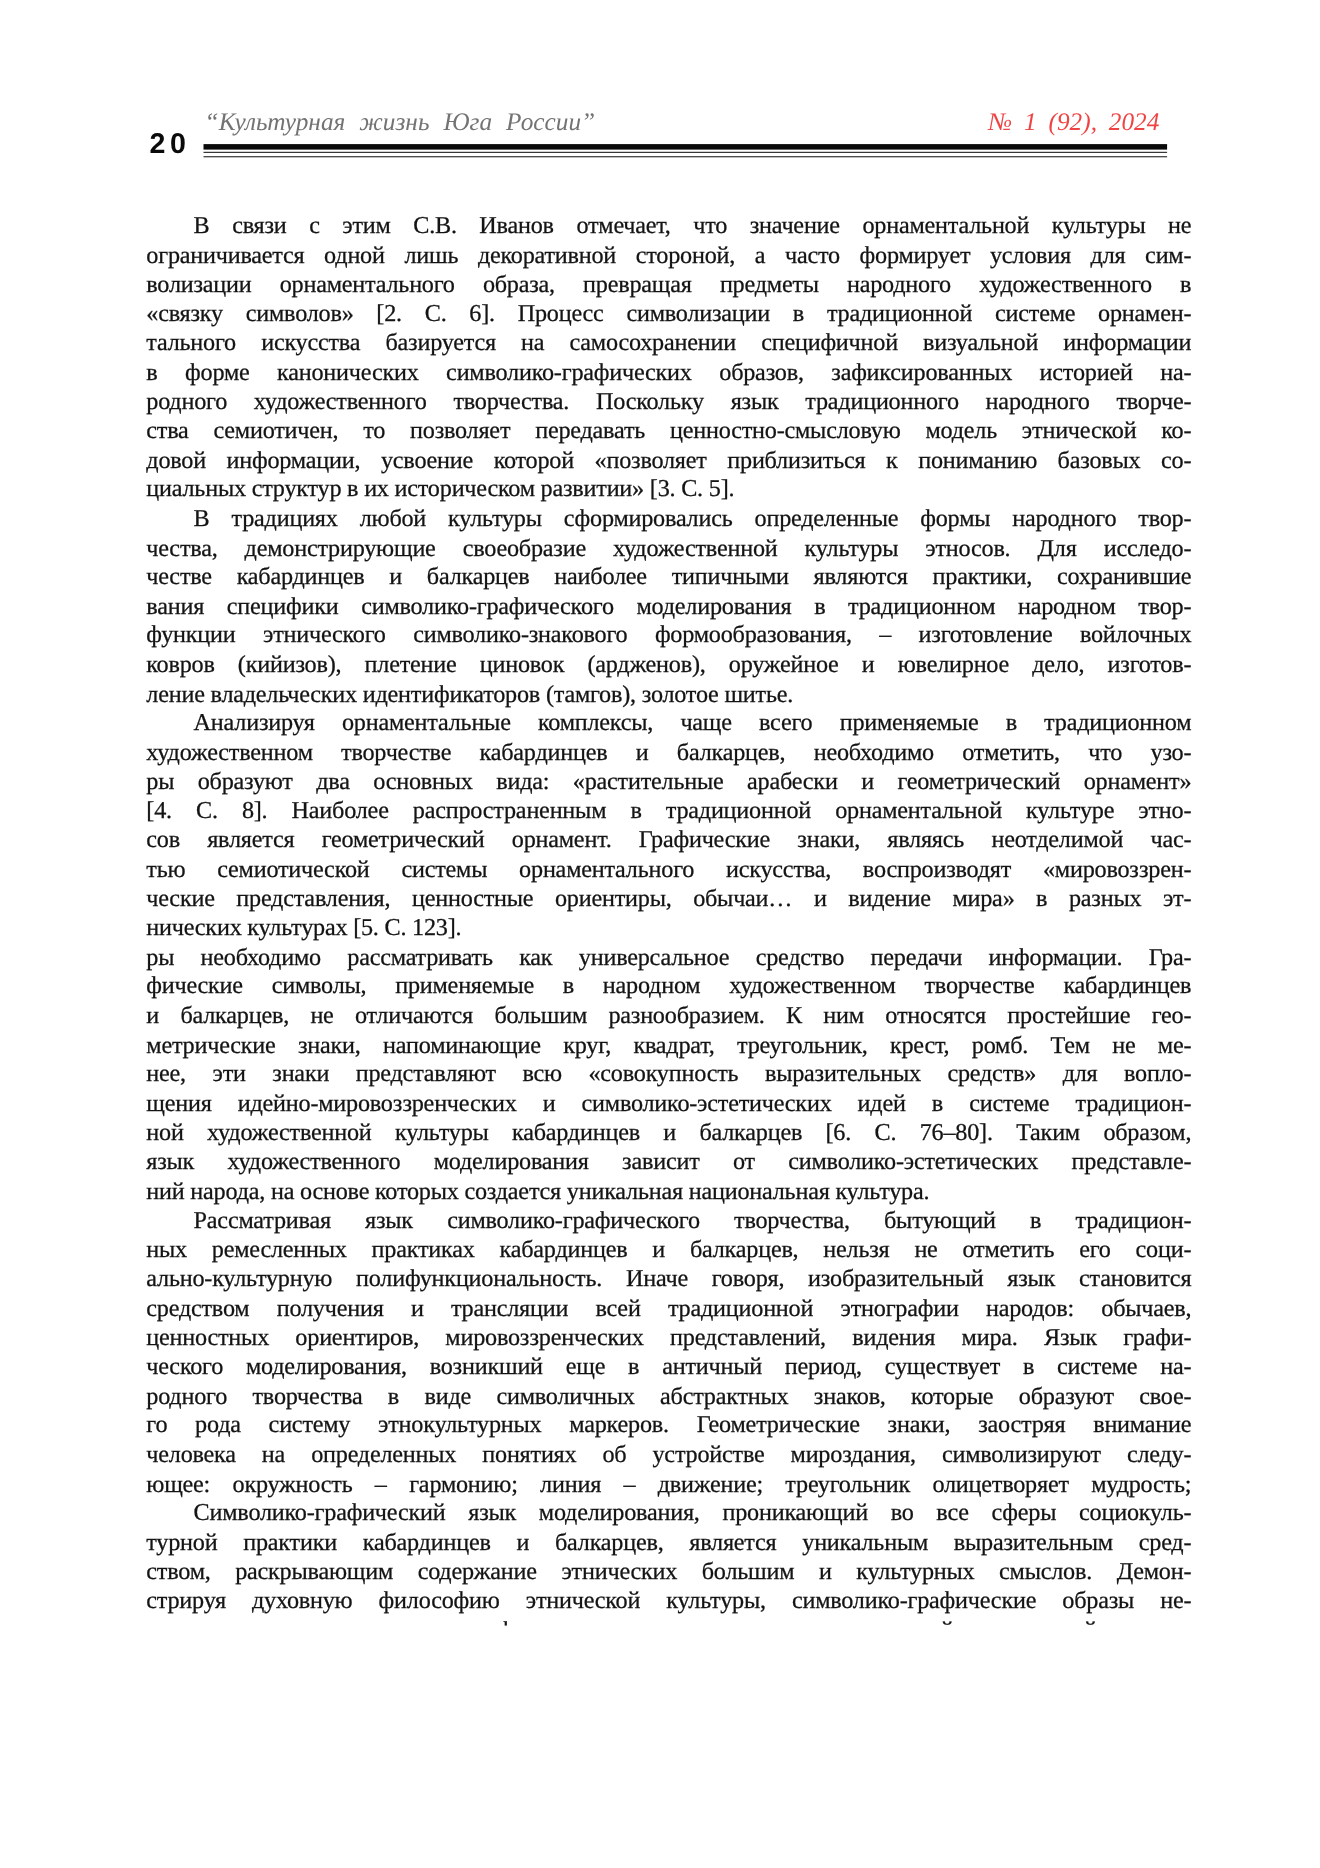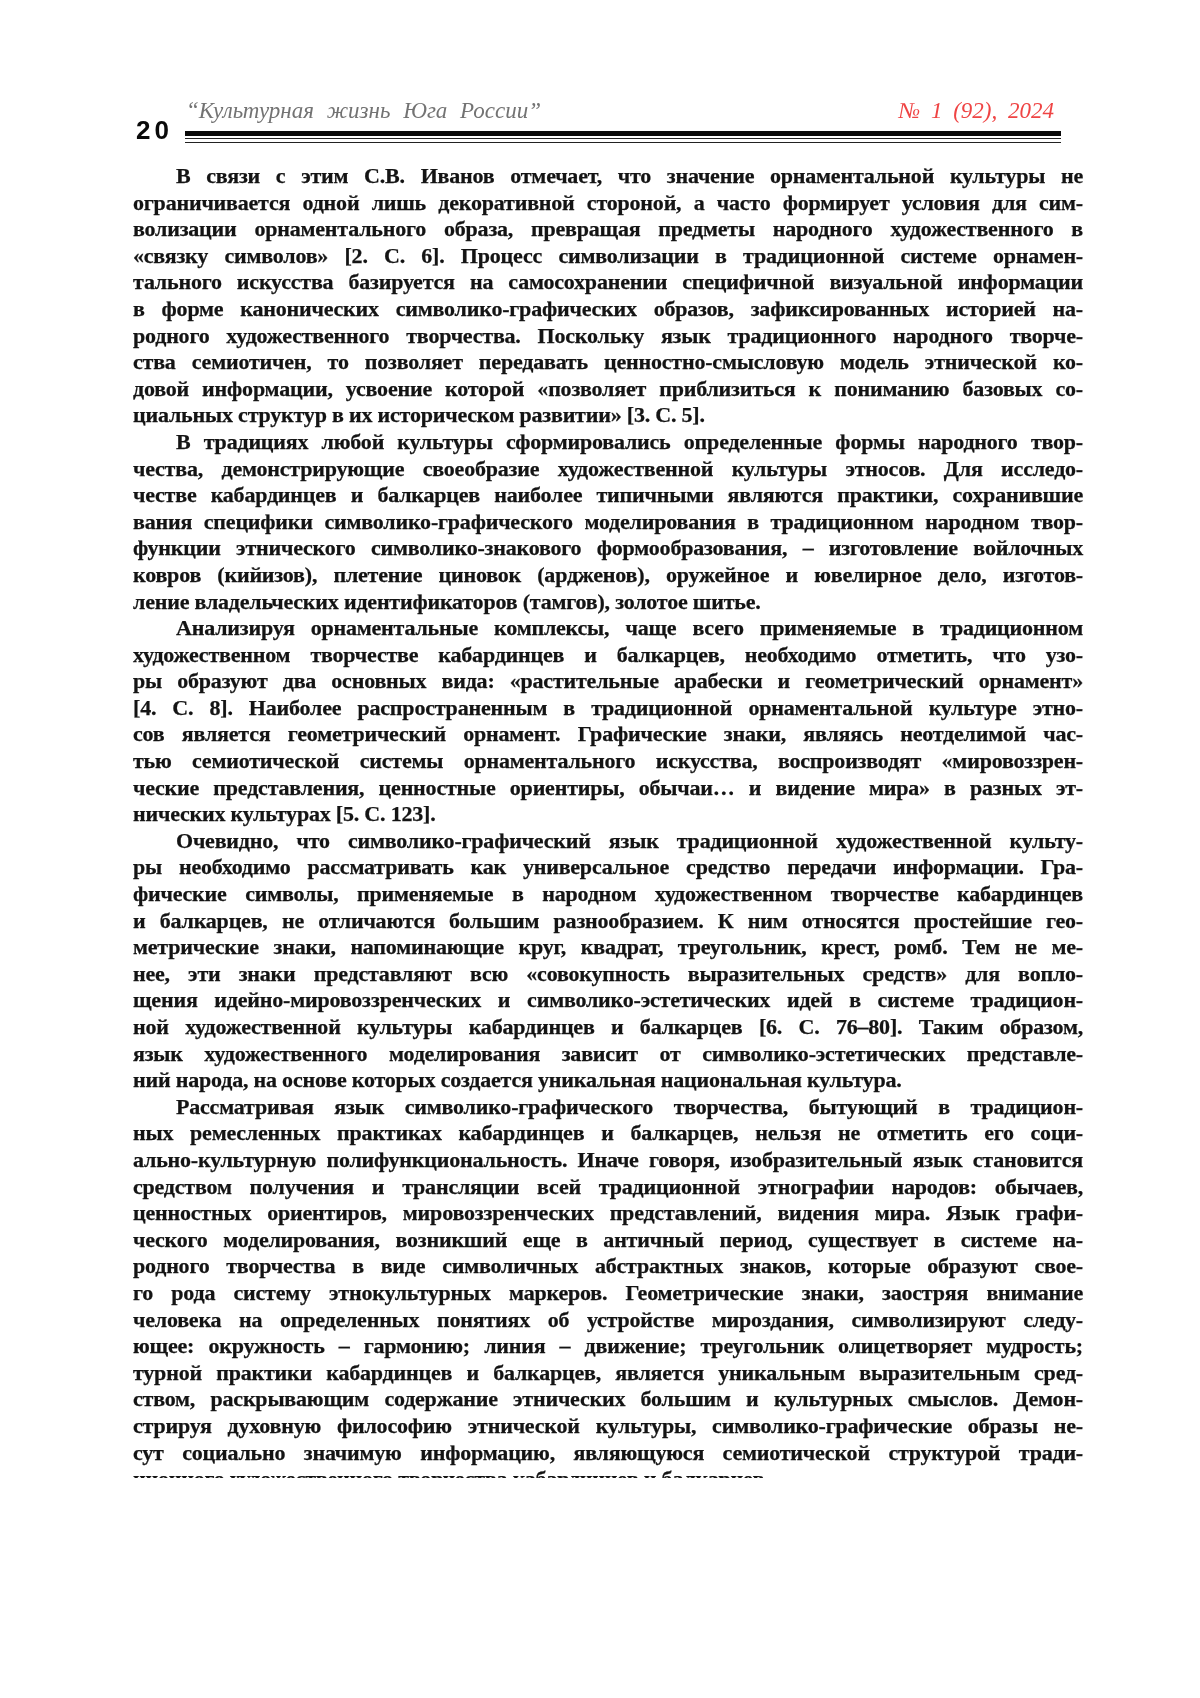--- a/index.html
+++ b/index.html
@@ -65,27 +65,26 @@
     width: 876px;
     height: 5px;
     border-top: 1.8px solid #222222;
     border-bottom: 1.8px solid #222222;
     box-sizing: border-box;
   }
   
   .article-body {
     position: absolute;
     left: 133px;
-    top: 163px;
+    top: 192px;
     width: 950px;
     font-size: 22px;
     line-height: 26.6px;
     letter-spacing: -0.2px;
     color: #141414;
-    font-weight: bold;
     -webkit-text-stroke: 0.25px #141414;
   }
   .para { margin: 0; padding: 0; }
   .line {
     text-align: justify;
     text-align-last: justify;
   }
   .line.last { text-align-last: left; }
   .line.first { text-indent: 43px; }
 </style>
@@ -128,21 +127,20 @@
         <div class="line first">Анализируя орнаментальные комплексы, чаще всего применяемые в традиционном</div>
         <div class="line">художественном творчестве кабардинцев и балкарцев, необходимо отметить, что узо-</div>
         <div class="line">ры образуют два основных вида: «растительные арабески и геометрический орнамент»</div>
         <div class="line">[4. С. 8]. Наиболее распространенным в традиционной орнаментальной культуре этно-</div>
         <div class="line">сов является геометрический орнамент. Графические знаки, являясь неотделимой час-</div>
         <div class="line">тью семиотической системы орнаментального искусства, воспроизводят «мировоззрен-</div>
         <div class="line">ческие представления, ценностные ориентиры, обычаи… и видение мира» в разных эт-</div>
         <div class="line last">нических культурах [5. С. 123].</div>
       </div>
       <div class="para">
-        <div class="line first">Очевидно, что символико-графический язык традиционной художественной культу-</div>
         <div class="line">ры необходимо рассматривать как универсальное средство передачи информации. Гра-</div>
         <div class="line">фические символы, применяемые в народном художественном творчестве кабардинцев</div>
         <div class="line">и балкарцев, не отличаются большим разнообразием. К ним относятся простейшие гео-</div>
         <div class="line">метрические знаки, напоминающие круг, квадрат, треугольник, крест, ромб. Тем не ме-</div>
         <div class="line">нее, эти знаки представляют всю «совокупность выразительных средств» для вопло-</div>
         <div class="line">щения идейно-мировоззренческих и символико-эстетических идей в системе традицион-</div>
         <div class="line">ной художественной культуры кабардинцев и балкарцев [6. С. 76–80]. Таким образом,</div>
         <div class="line">язык художественного моделирования зависит от символико-эстетических представле-</div>
         <div class="line last">ний народа, на основе которых создается уникальная национальная культура.</div>
       </div>
@@ -152,20 +150,21 @@
         <div class="line">ально-культурную полифункциональность. Иначе говоря, изобразительный язык становится</div>
         <div class="line">средством получения и трансляции всей традиционной этнографии народов: обычаев,</div>
         <div class="line">ценностных ориентиров, мировоззренческих представлений, видения мира. Язык графи-</div>
         <div class="line">ческого моделирования, возникший еще в античный период, существует в системе на-</div>
         <div class="line">родного творчества в виде символичных абстрактных знаков, которые образуют свое-</div>
         <div class="line">го рода систему этнокультурных маркеров. Геометрические знаки, заостряя внимание</div>
         <div class="line">человека на определенных понятиях об устройстве мироздания, символизируют следу-</div>
         <div class="line">ющее: окружность – гармонию; линия – движение; треугольник олицетворяет мудрость;</div>
       </div>
       <div class="para">
+        <div class="line first">Символико-графический язык моделирования, проникающий во все сферы социокуль-</div>
         <div class="line">турной практики кабардинцев и балкарцев, является уникальным выразительным сред-</div>
         <div class="line">ством, раскрывающим содержание этнических большим и культурных смыслов. Демон-</div>
         <div class="line">стрируя духовную философию этнической культуры, символико-графические образы не-</div>
         <div class="line">сут социально значимую информацию, являющуюся семиотической структурой тради-</div>
         <div class="line last">ционного художественного творчества кабардинцев и балкарцев.</div>
       </div>
     </div>
 
 </div>
 

